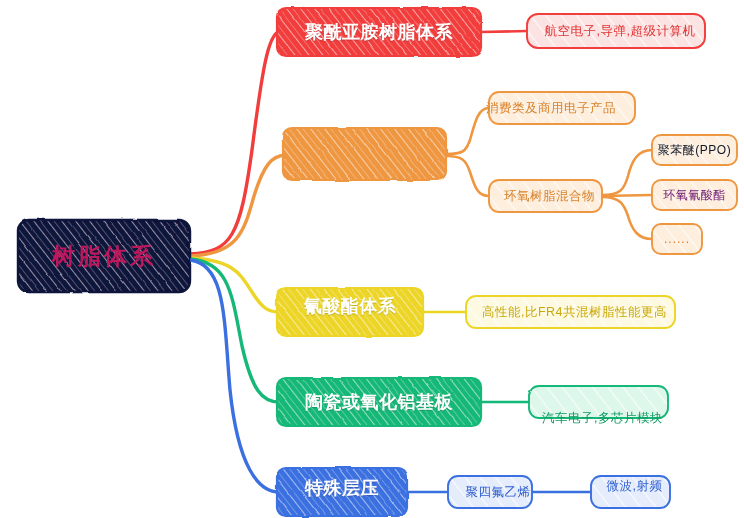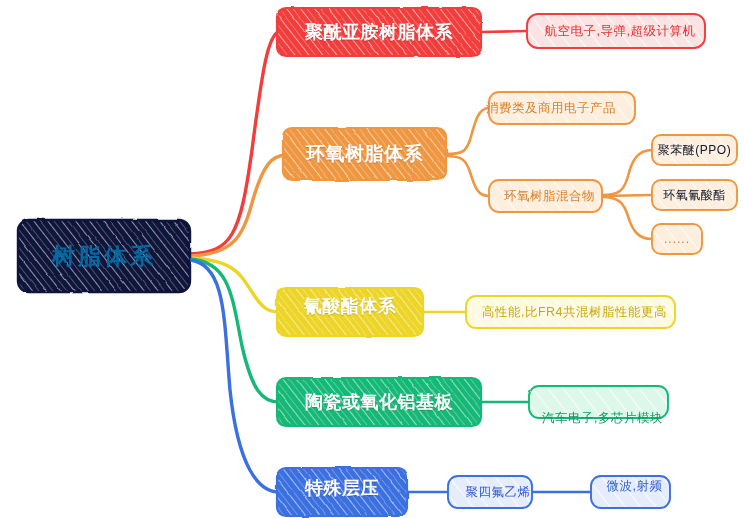--- a/index.html
+++ b/index.html
@@ -37,21 +37,21 @@
     pointer-events: auto;
     letter-spacing: 0.5px;
   }
   .lvl1-label {
     font-weight: bold;
     color: #ffffff;
     text-shadow: 0 1px 1px rgba(0,0,0,0.18);
   }
   .root-label {
     font-weight: bold;
-    color: #0369a1;
+    color: #be185d;
     font-size: 23px;
     letter-spacing: 3px;
   }
   .leaf-label {
     font-size: 12.5px;
     font-weight: normal;
     padding-left: 8px;
   }
   .sub-label {
     font-size: 12px;
@@ -190,29 +190,28 @@
       <rect x="591" y="476" width="79" height="32" rx="10" ry="10" fill="none" stroke="#3b6fe0" stroke-width="1.9"></rect>
     </g>
   </svg>
 
   <div class="node-label root-label" style="left:18px; top:220px; width:172px; height:72px;">树脂体系</div>
 
   <div class="node-label lvl1-label" style="left:277px; top:8px; width:204px; height:48px; font-size:18px;">聚酰亚胺树脂体系</div>
 
   <div class="node-label leaf-label" style="left:527px; top:14px; width:178px; height:34px; color:#e03131;">航空电子,导弹,超级计算机</div>
 
-  <div class="node-label lvl1-label" style="left:283px; top:128px; width:163px; height:52px; font-size:19px;">环氧树脂体系</div>
 
   <div class="node-label leaf-label" style="left:489px; top:92px; width:116px; height:32px; color:#d9822b;">消费类及商用电子产品</div>
 
   <div class="node-label leaf-label" style="left:489px; top:180px; width:113px; height:32px; color:#d9822b;">环氧树脂混合物</div>
 
   <div class="node-label sub-label" style="left:652px; top:135px; width:85px; height:30px; color:#0f172a;">聚苯醚(PPO)</div>
 
-  <div class="node-label sub-label" style="left:652px; top:180px; width:85px; height:30px; color:#0f172a;">环氧氰酸酯</div>
+  <div class="node-label sub-label" style="left:652px; top:180px; width:85px; height:30px; color:#701a75;">环氧氰酸酯</div>
 
   <div class="node-label sub-label" style="left:652px; top:224px; width:50px; height:30px; color:#d9822b; letter-spacing:1px;">......</div>
 
   <div class="node-label lvl1-label" style="left:277px; top:288px; width:146px; height:36px; font-size:18px;">氰酸酯体系</div>
 
   <div class="node-label leaf-label" style="left:466px; top:296px; width:209px; height:32px; color:#c9a80a;">高性能,比FR4共混树脂性能更高</div>
 
   <div class="node-label lvl1-label" style="left:277px; top:378px; width:204px; height:48px; font-size:18px;">陶瓷或氧化铝基板</div>
 
   <div class="node-label leaf-label" style="left:529px; top:386px; width:139px; height:32px; color:#0f9a62;margin-top:16px;">汽车电子,多芯片模块</div>

